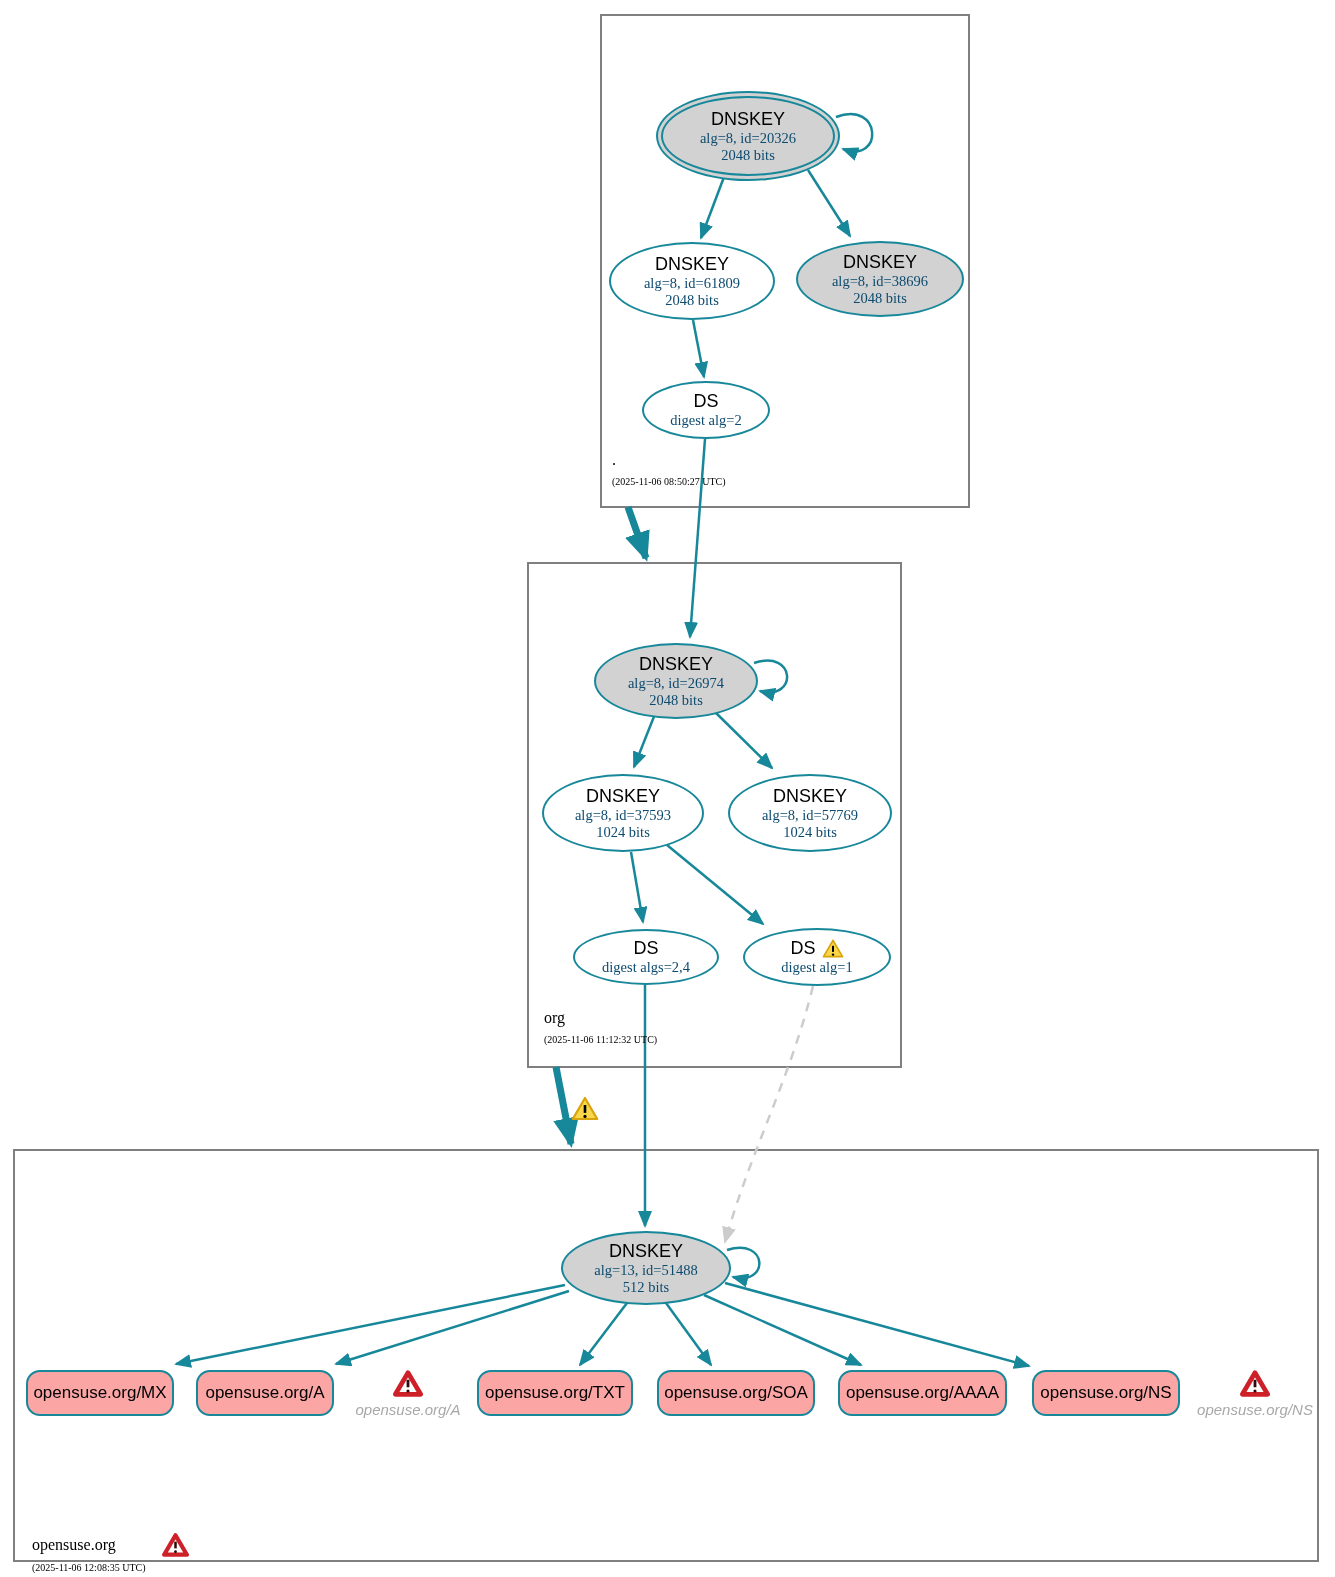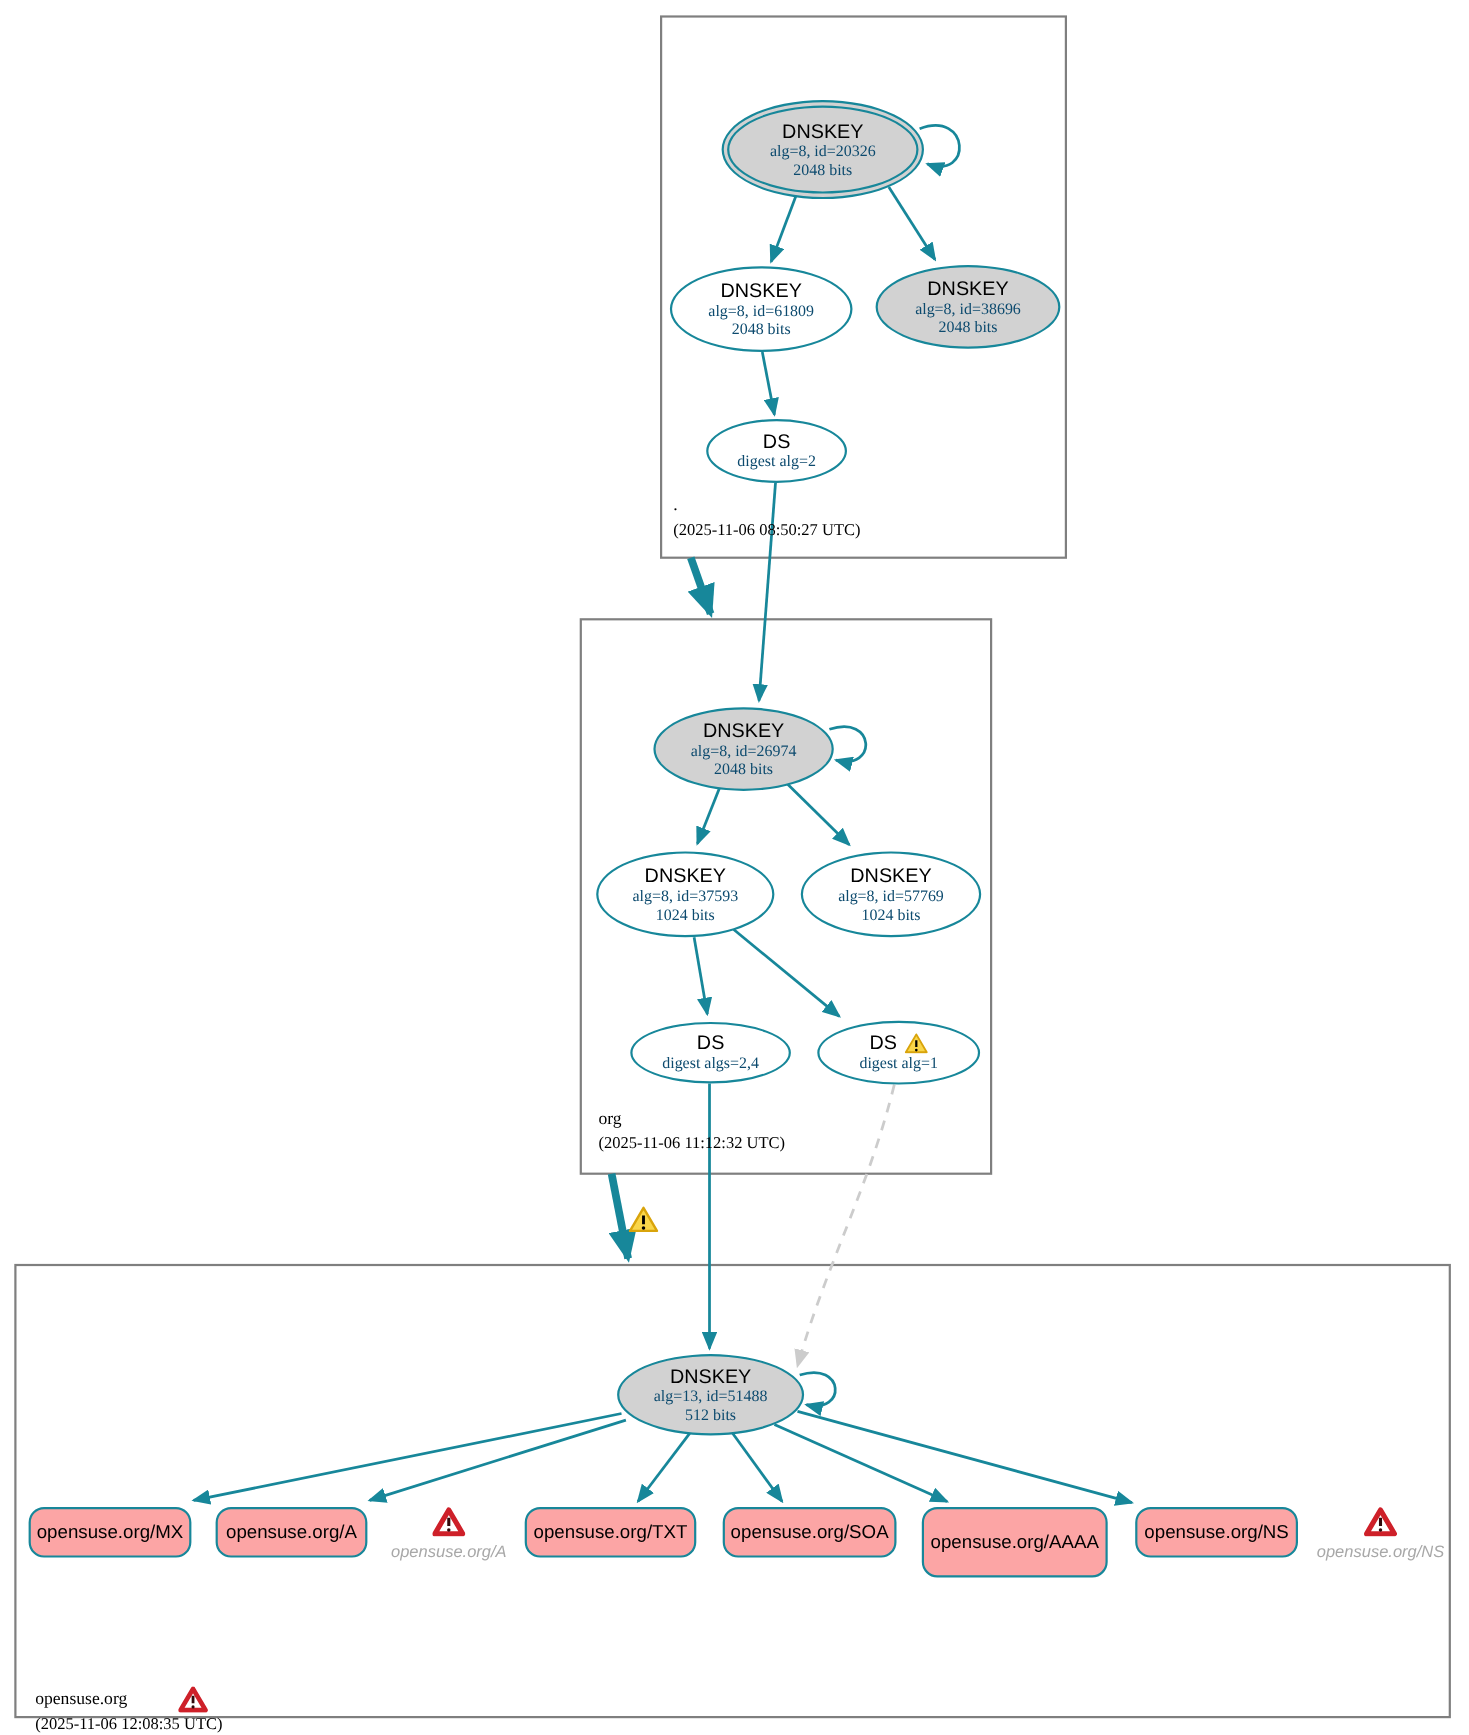--- a/index.html
+++ b/index.html
@@ -15,21 +15,21 @@
   .ellipse.double{position:relative;}
   .ellipse.double::before{content:"";position:absolute;inset:3px;border:2.5px solid #17879a;
         border-radius:50%;pointer-events:none;}
   .node .title{font-family:"Liberation Sans",sans-serif;font-size:18px;line-height:21px;color:#000;}
   .node .detail{font-family:"Liberation Serif",serif;font-size:14.5px;line-height:17px;color:#0c4a6e;}
   .titlerow{display:flex;align-items:center;gap:6px;}
   .rrset{border:2.5px solid #17879a;border-radius:14px;background:#fca5a5;
          font-size:17px;color:#000;justify-content:center;}
   .zonelabel{position:absolute;z-index:2;font-family:"Liberation Serif",serif;color:#000;}
   .zonelabel .zname{font-size:16px;line-height:22px;}
-  .zonelabel .ztime{font-size:15px;line-height:22px;}
+  .zonelabel .ztime{font-size:10px;line-height:22px;}
   .zname-row{display:flex;align-items:center;gap:46px;}
   .ghost{position:absolute;z-index:2;text-align:center;}
   .ghost .glabel{font-style:italic;font-size:15px;color:#a8a8a8;line-height:18px;}
   .icon{position:absolute;z-index:3;}
 </style>
 </head>
 <body>
 
 <div class="canvas">
 
@@ -160,21 +160,21 @@
   </div>
   <div class="node rrset" style="left:196px;top:1370px;width:138px;height:46px;">
     <div>opensuse.org/A</div>
   </div>
   <div class="node rrset" style="left:477px;top:1370px;width:156px;height:46px;">
     <div>opensuse.org/TXT</div>
   </div>
   <div class="node rrset" style="left:657px;top:1370px;width:158px;height:46px;">
     <div>opensuse.org/SOA</div>
   </div>
-  <div class="node rrset" style="left:838px;top:1370px;width:169px;height:64px;">
+  <div class="node rrset" style="left:838px;top:1370px;width:169px;height:46px;">
     <div>opensuse.org/AAAA</div>
   </div>
   <div class="node rrset" style="left:1032px;top:1370px;width:148px;height:46px;">
     <div>opensuse.org/NS</div>
   </div>
 
   <div class="ghost" style="left:345px;top:1370px;width:126px;">
     <svg width="30" height="27" viewBox="0 0 32 28">
       <path d="M16 2.5 L29.5 25.5 L2.5 25.5 Z" fill="#ffffff" stroke="#ce2029" stroke-width="5" stroke-linejoin="round"></path>
       <line x1="16" y1="10" x2="16" y2="18" stroke="#30090b" stroke-width="3"></line>

